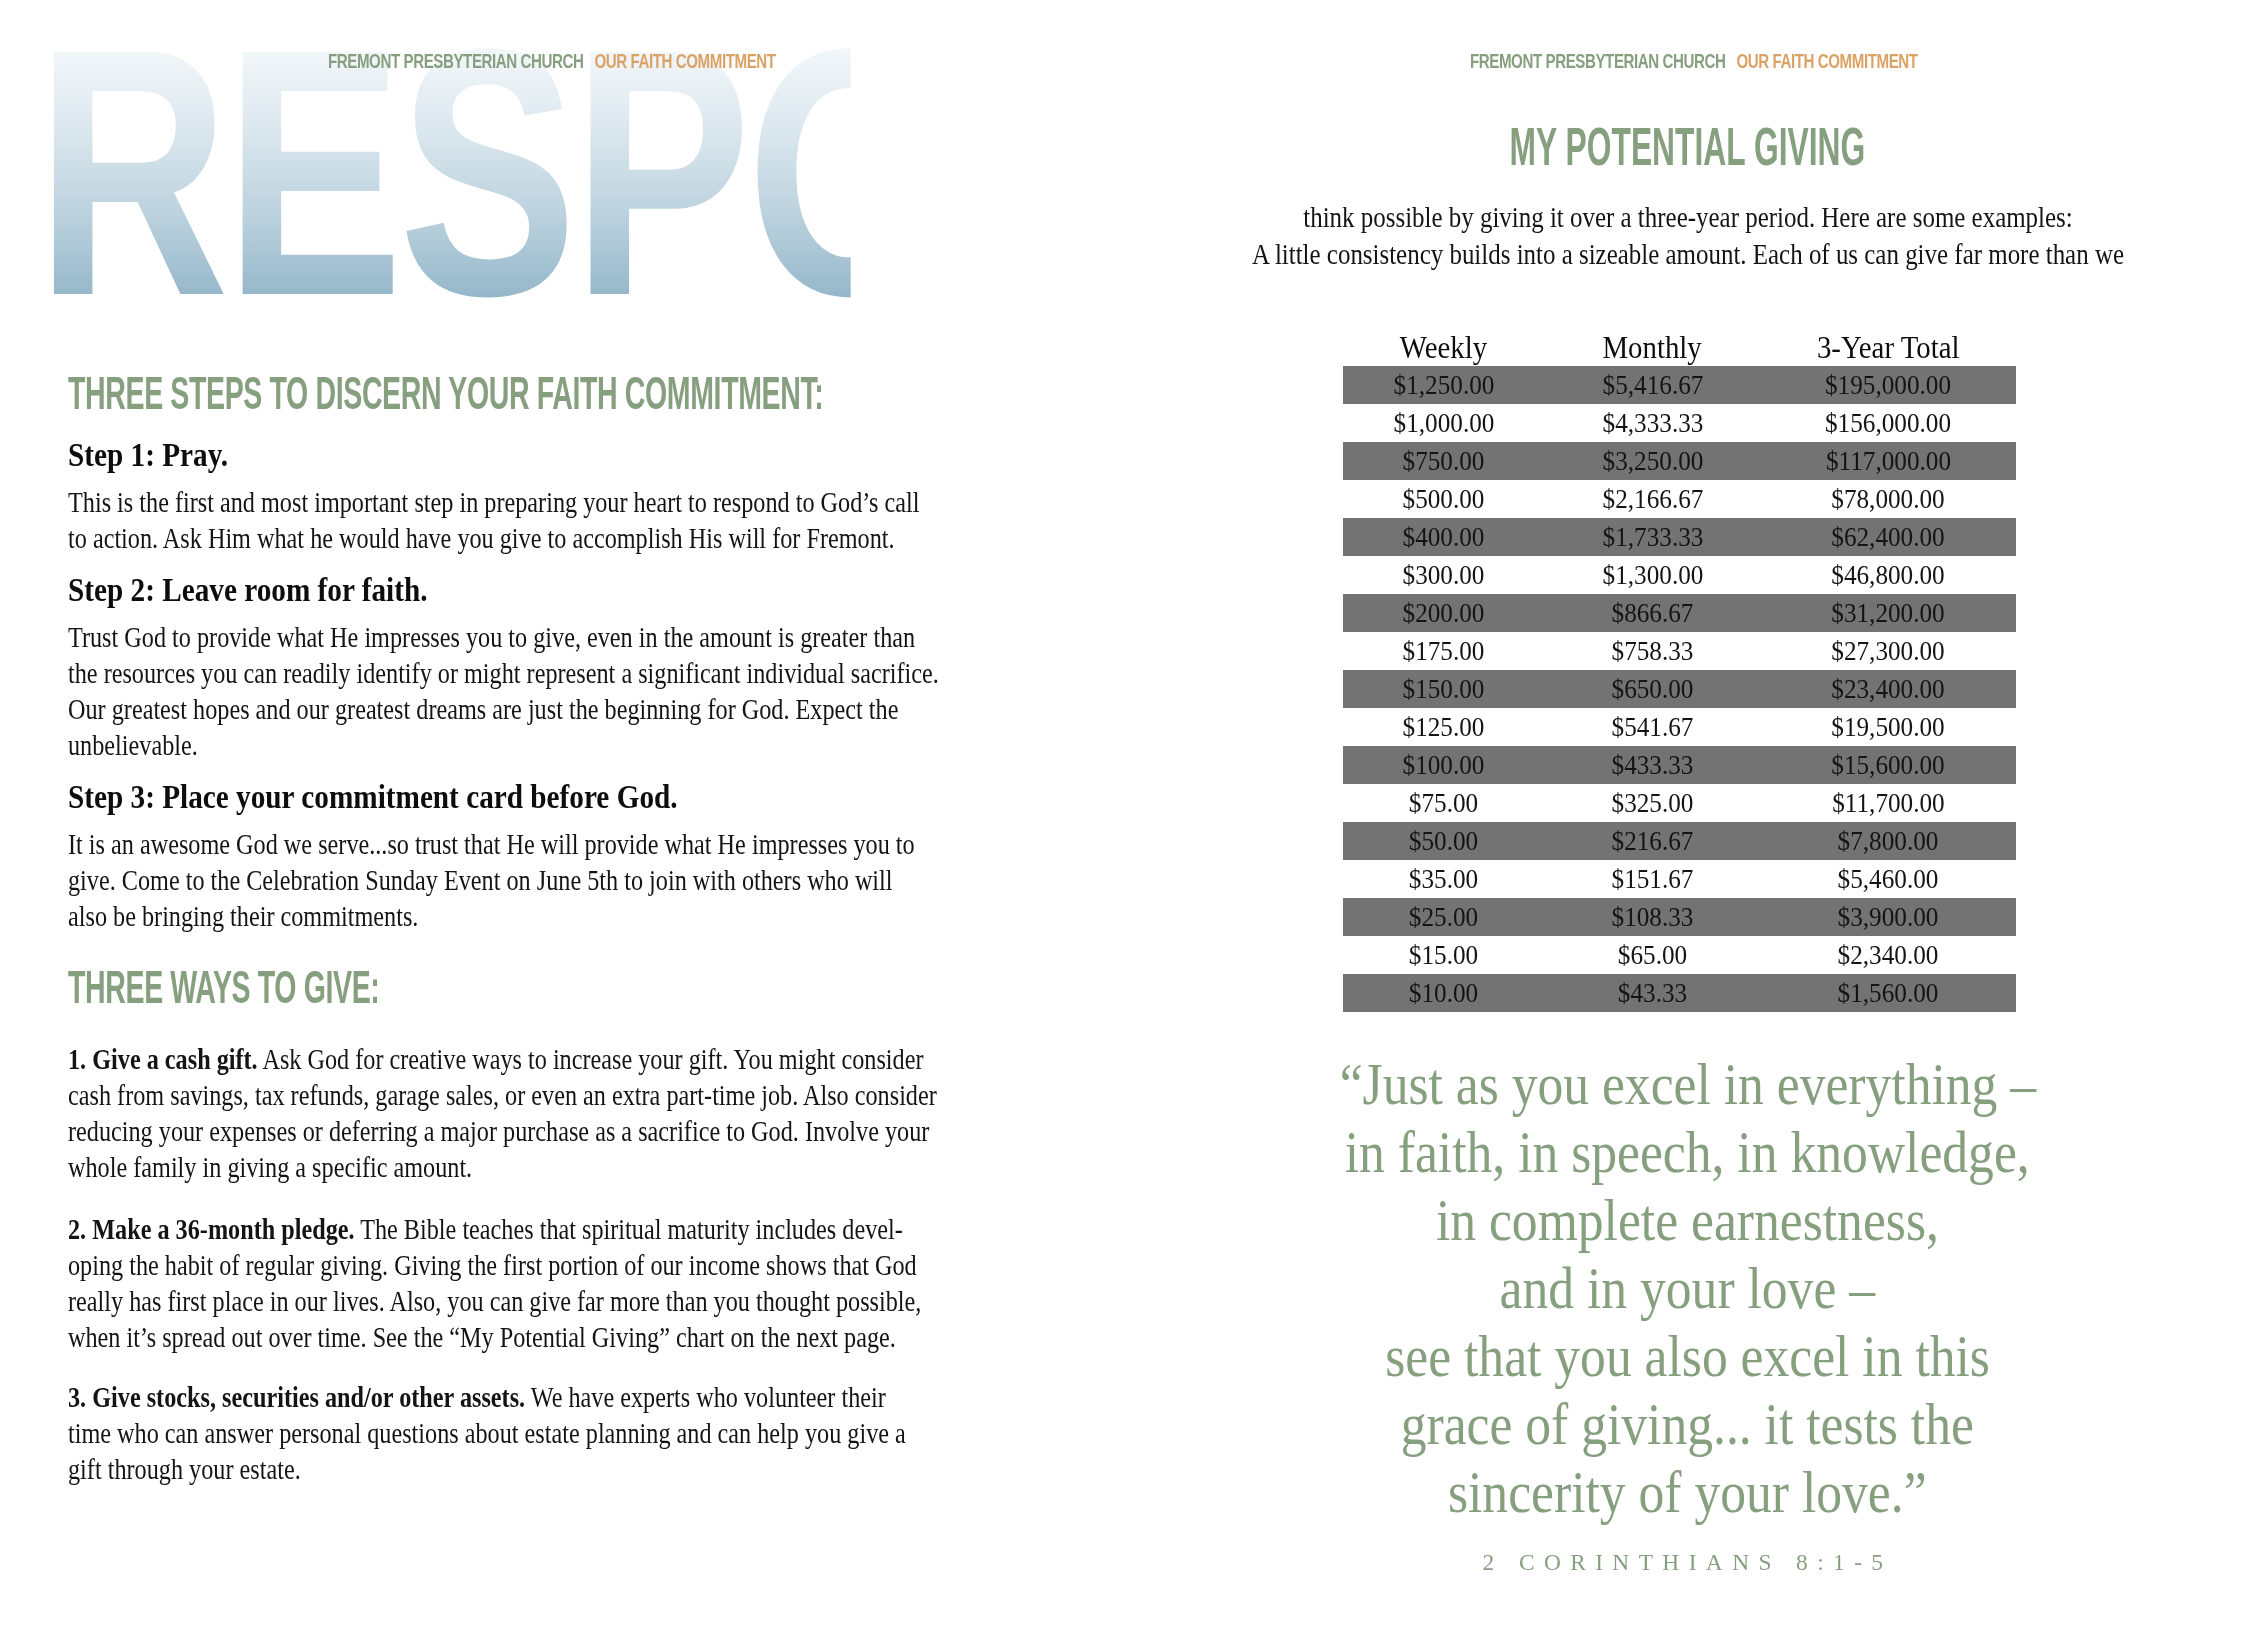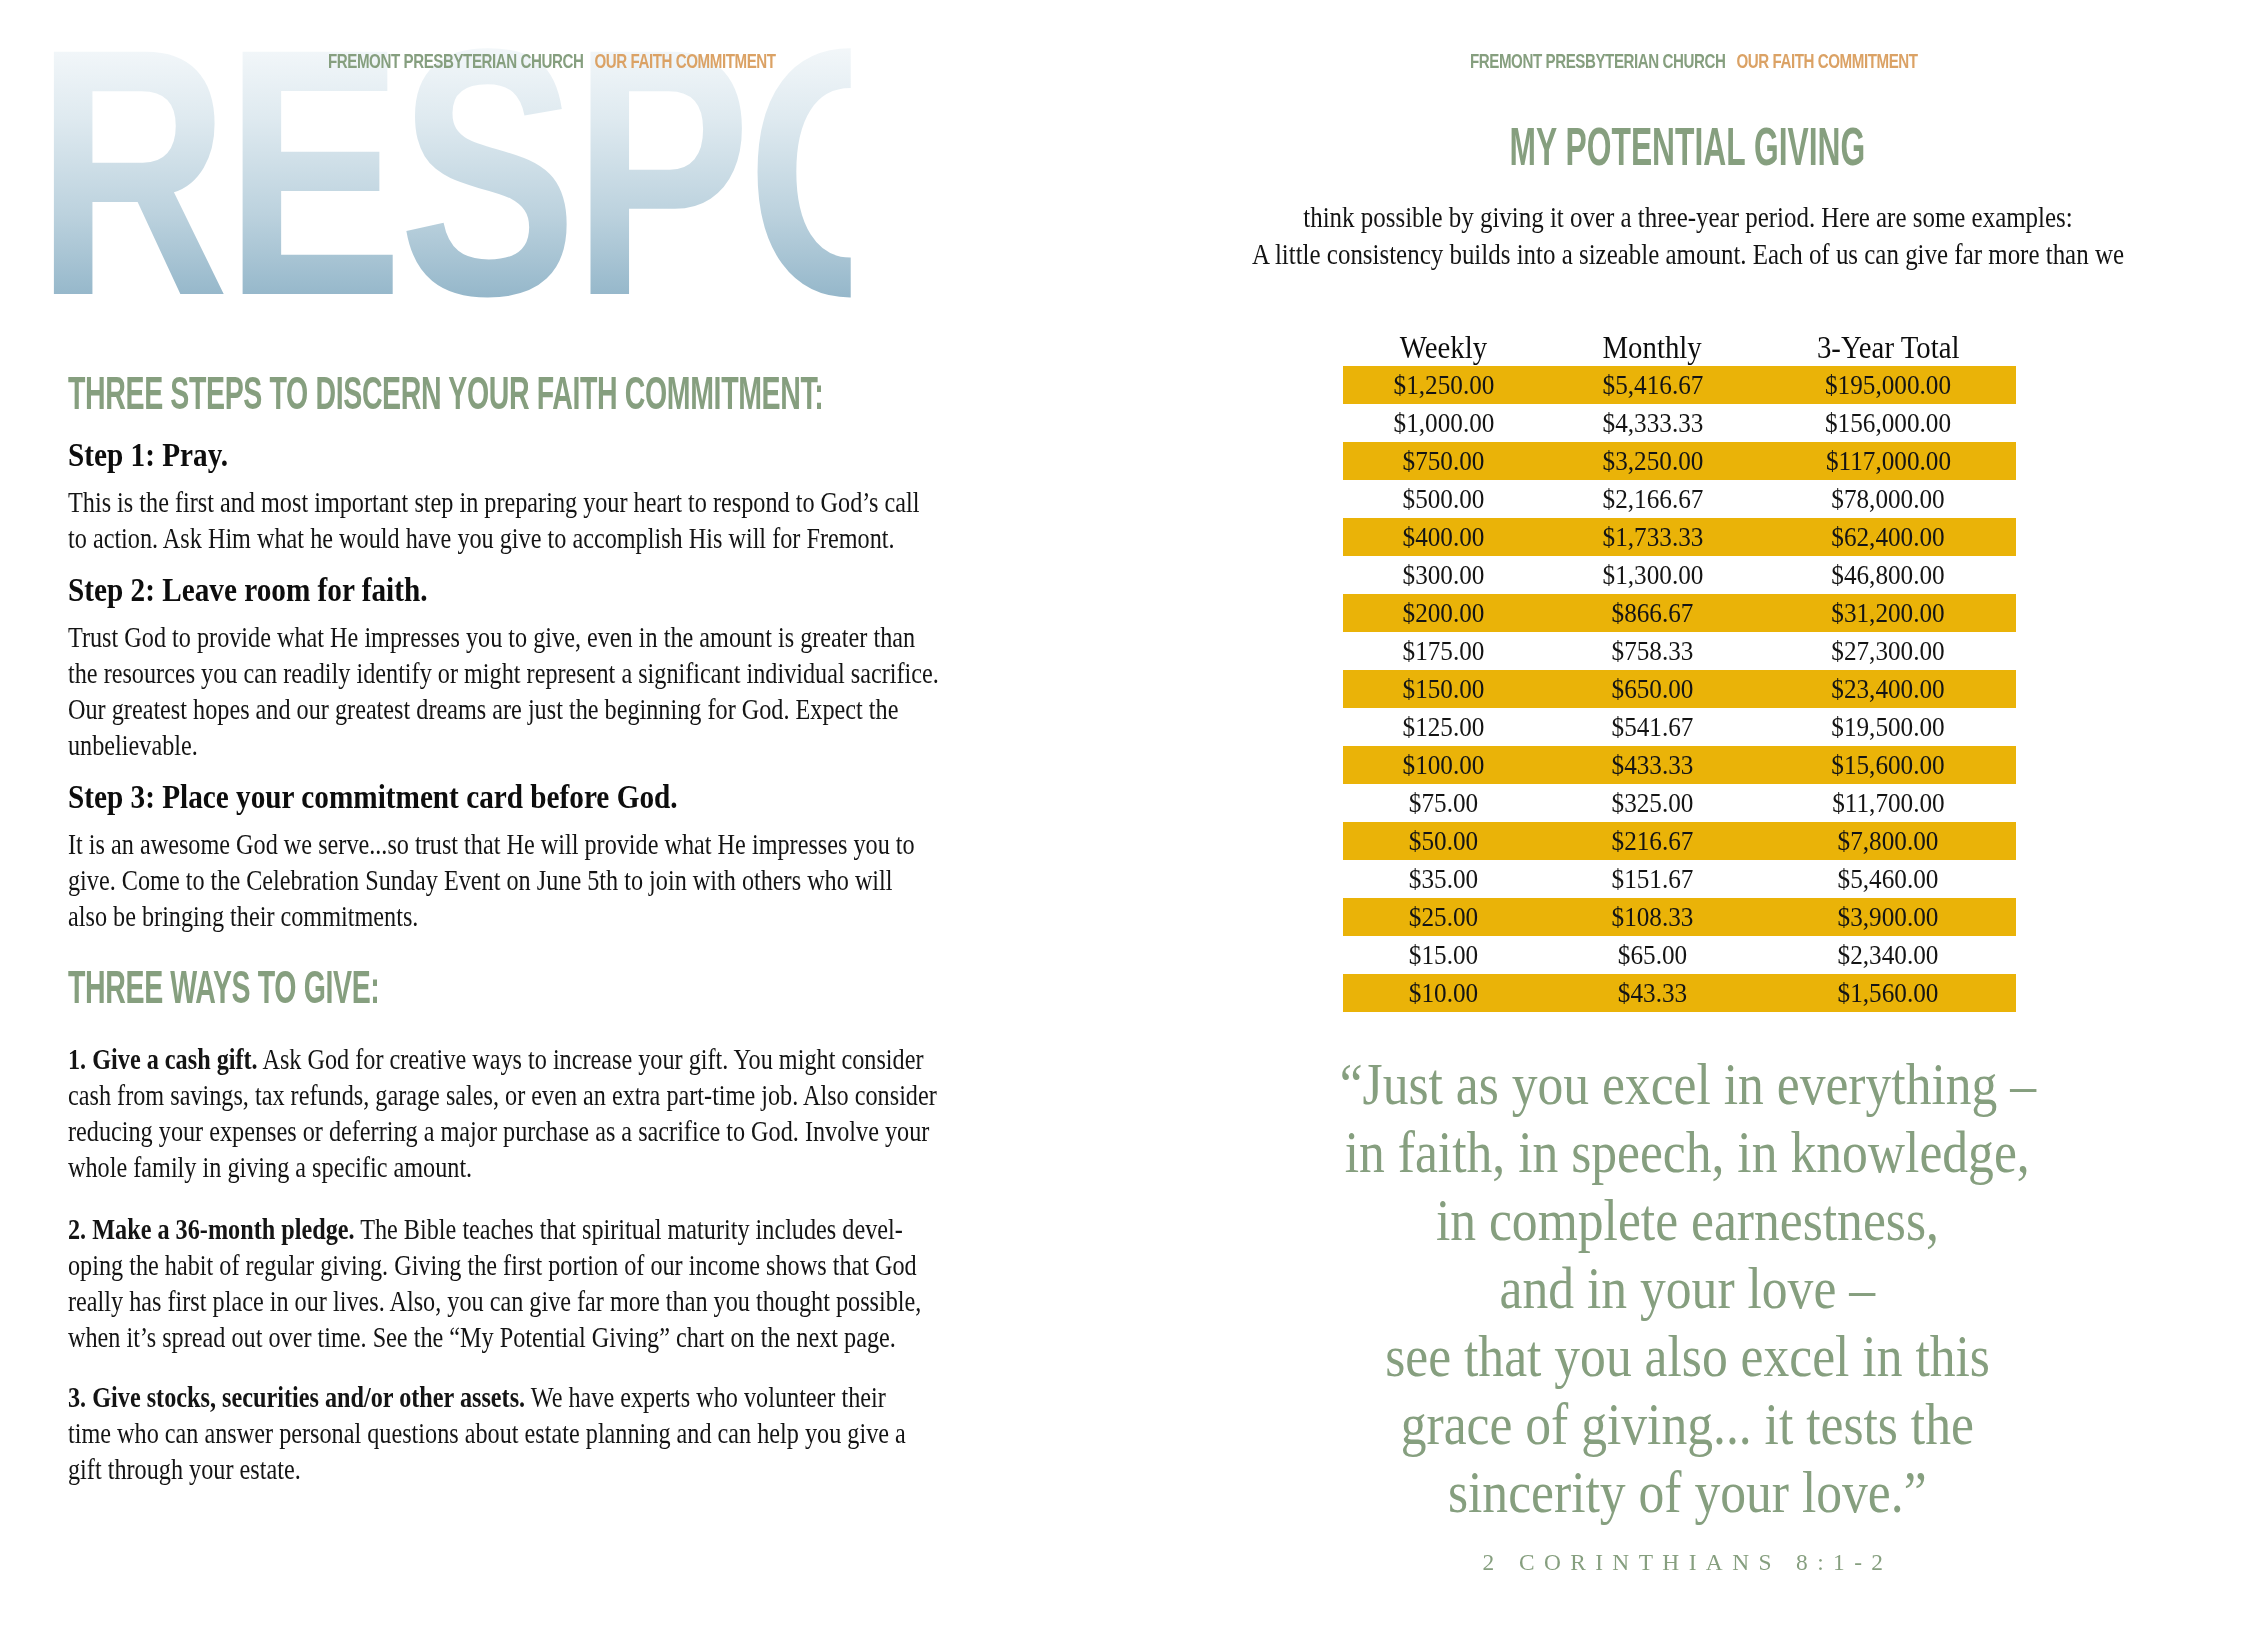--- a/index.html
+++ b/index.html
@@ -61,21 +61,21 @@
 
   .giving-table {
     position: absolute; left: 218px; top: 325px; width: 673px; border-collapse: collapse;
     font-size: 28px;
   }
   .giving-table th {
     font-weight: 400; font-size: 32px; height: 41px; padding: 0; vertical-align: bottom;
     color: #0d0d0d; text-align: center;
   }
   .giving-table td { height: 38px; padding: 0; text-align: center; color: #141414; }
-  .giving-table tr.shaded td { background: #eab308; }
+  .giving-table tr.shaded td { background: #737373; }
   .giving-table .c0 { width: 30%; }
   .giving-table .c1 { width: 32%; }
   .giving-table .c2 { width: 38%; }
   .cell-inner { display: inline-block; transform: scaleX(0.9); }
 
   .quote {
     position: absolute; left: 0; width: 1125px; top: 1050px; text-align: center;
     font-size: 60px; line-height: 68px; color: #869f7f;
   }
   .quote .qline { display: block; }
@@ -253,15 +253,15 @@
   <div class="quote">
     <div class="qline"><span>“Just as you excel in everything –</span></div>
     <div class="qline"><span>in faith, in speech, in knowledge,</span></div>
     <div class="qline"><span>in complete earnestness,</span></div>
     <div class="qline"><span>and in your love –</span></div>
     <div class="qline"><span>see that you also excel in this</span></div>
     <div class="qline"><span>grace of giving... it tests the</span></div>
     <div class="qline"><span>sincerity of your love.”</span></div>
   </div>
 
-  <div class="citation">2 CORINTHIANS 8:1-2</div>
+  <div class="citation">2 CORINTHIANS 8:1-5</div>
 </div>
 
 
 </body></html>

